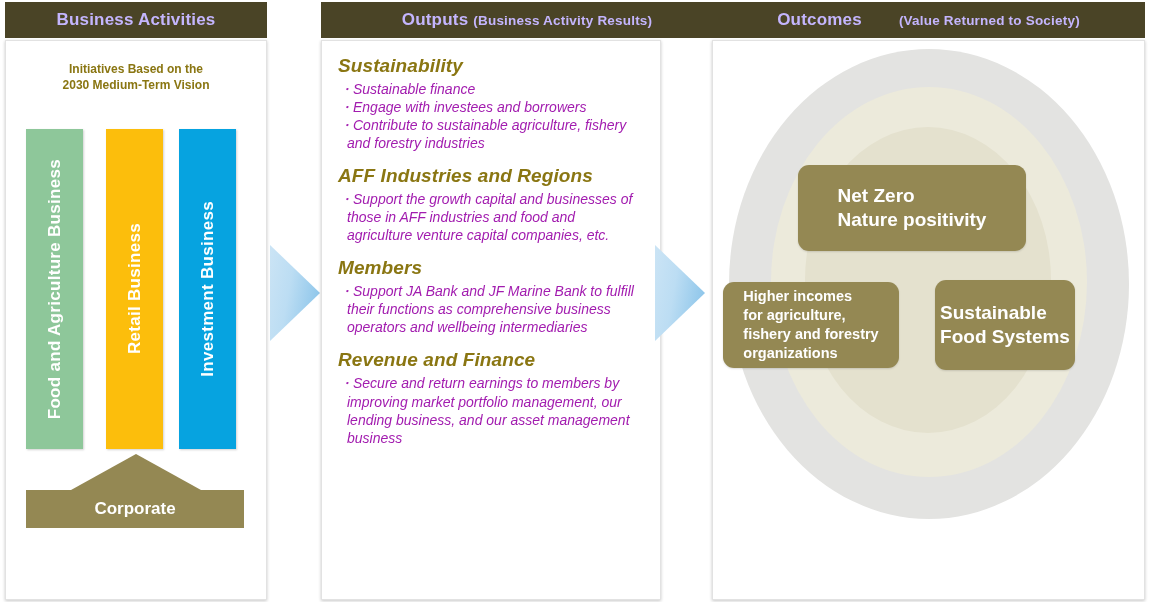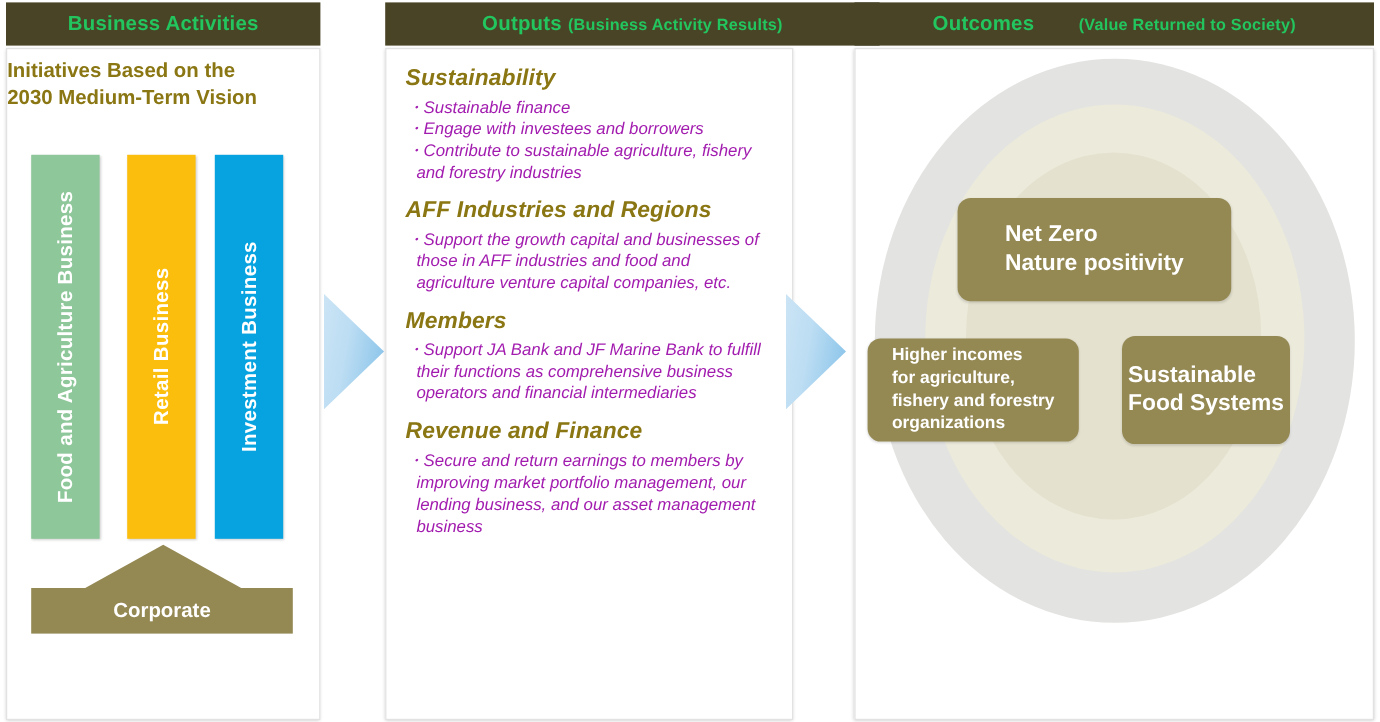--- a/index.html
+++ b/index.html
@@ -19,21 +19,21 @@
   .panel {
     position: absolute;
     box-sizing: border-box;
   }
   .panel-header {
     position: absolute;
     left: 0;
     top: 0;
     height: 36px;
     background: #4a4426;
-    color: #22c55e;
+    color: #c4b5fd;
     display: flex;
     align-items: center;
     justify-content: center;
     font-size: 17px;
     font-weight: bold;
     letter-spacing: 0.2px;
     white-space: nowrap;
   }
   .panel-header .sub {
     font-size: 13.5px;
@@ -49,24 +49,24 @@
     box-sizing: border-box;
   }
 
   
   #panel-activities { left: 5px; top: 2px; width: 262px; }
   #panel-activities .panel-header { width: 262px; }
   #panel-activities .panel-body  { top: 38px; width: 262px; height: 560px; }
 
   .initiatives-title {
     position: absolute;
-    left: 0; right: 0; top: 7px;
-    text-align: left;
+    left: 0; right: 0; top: 21px;
+    text-align: center;
     color: #8a7612;
-    font-size: 17px;
+    font-size: 12px;
     font-weight: bold;
     line-height: 1.33;
   }
 
   .bars {
     position: absolute;
     left: 0; right: 0;
     top: 88px;
     height: 320px;
   }
@@ -271,21 +271,21 @@
     <div class="section">
       <p class="section-title">AFF Industries and Regions</p>
       <div class="section-body">
         <div class="bullet-line">Support the growth capital and businesses of those in AFF industries and food and agriculture venture capital companies, etc.</div>
       </div>
     </div>
 
     <div class="section">
       <p class="section-title">Members</p>
       <div class="section-body">
-        <div class="bullet-line">Support JA Bank and JF Marine Bank to fulfill their functions as comprehensive business operators and financial intermediaries</div>
+        <div class="bullet-line">Support JA Bank and JF Marine Bank to fulfill their functions as comprehensive business operators and wellbeing intermediaries</div>
       </div>
     </div>
 
     <div class="section">
       <p class="section-title">Revenue and Finance</p>
       <div class="section-body">
         <div class="bullet-line">Secure and return earnings to members by improving market portfolio management, our lending business, and our asset management business</div>
       </div>
     </div>
 

